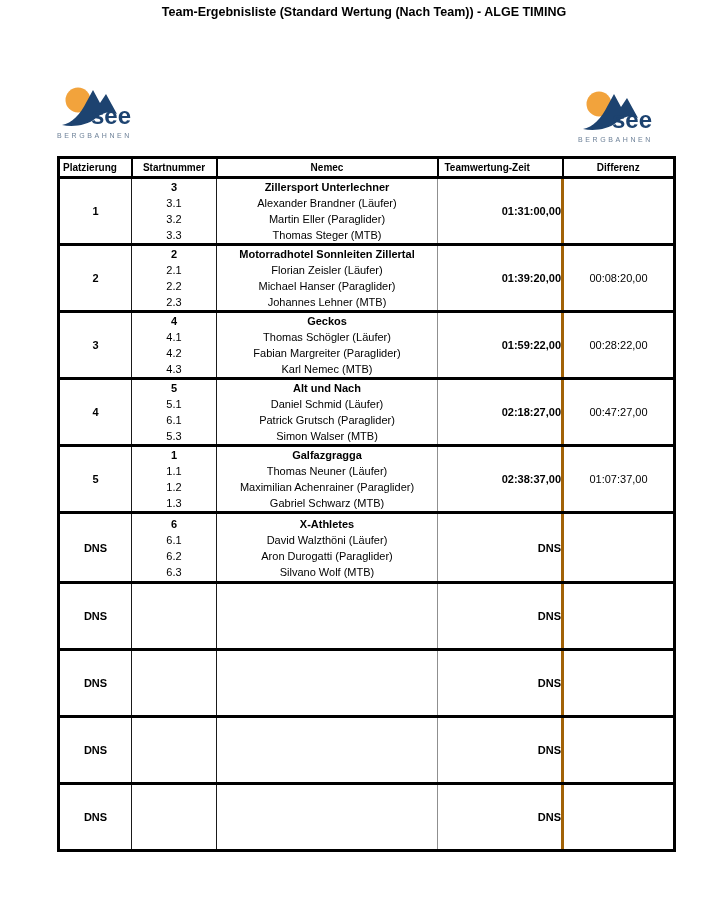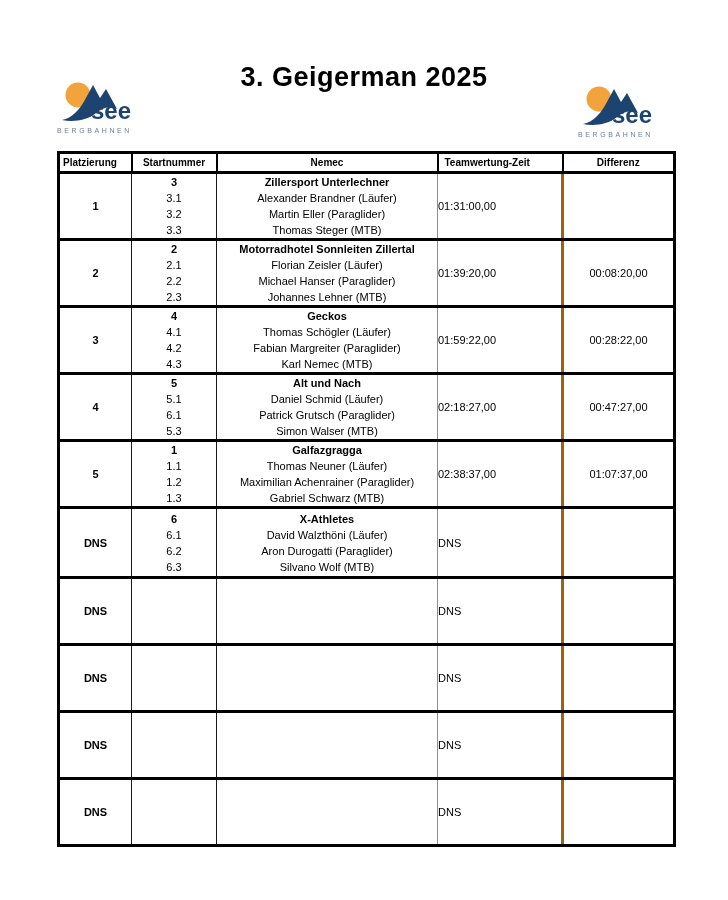--- a/index.html
+++ b/index.html
@@ -65,21 +65,21 @@
   tr.team-dns { height: 70px; }
   tr.empty { height: 67px; }
 
   td.c-platz {
     border-left: 3px solid #000;
     text-align: center;
     font-weight: bold;
   }
   td.c-start { border-left: 1px solid #1a1a1a; text-align: center; vertical-align: top; padding-top: 2px; }
   td.c-name  { border-left: 1px solid #1a1a1a; padding-left: 4px; vertical-align: top; padding-top: 2px; text-align: center; }
-  td.c-zeit  { border-left: 1px solid #8f8f8f; text-align: left; font-weight: normal; }
+  td.c-zeit  { border-left: 1px solid #8f8f8f; text-align: right; font-weight: bold; }
   td.c-diff  { border-left: 3px solid #a16207; border-right: 3px solid #000; text-align: center; }
 
   .line { line-height: 16px; height: 16px; white-space: nowrap; overflow: hidden; }
   .num-main { font-weight: bold; }
   .team-name { font-weight: bold; }
 
   .logo text.see-word { font-weight: bold; font-family: "Liberation Sans", sans-serif; }
   .logo text.berg-word { font-family: "Liberation Sans", sans-serif; }
 </style>
 </head>
@@ -94,21 +94,21 @@
     <text class="berg-word" x="1" y="55" font-size="7" letter-spacing="2.6" fill="#6E8299">BERGBAHNEN</text>
   </svg>
 
   <svg class="logo logo-right" viewBox="0 0 95 58">
     <circle cx="22" cy="17" r="12.5" fill="#F2A33C"></circle>
     <path d="M6 42 C16 40 24 32 31 18 L37 7 L44 20 L50 11 L61 31 C53 27 46 30 40 35 C31 43 16 44 6 42 Z" fill="#1D4370"></path>
     <text class="see-word" x="35" y="41" font-size="24" fill="#1D4370">see</text>
     <text class="berg-word" x="1" y="55" font-size="7" letter-spacing="2.6" fill="#6E8299">BERGBAHNEN</text>
   </svg>
 
-  <div class="page-title">3. Geigerman 2025</div>
+  <div class="page-sub2">Team-Ergebnisliste (Standard Wertung (Nach Team)) - ALGE TIMING</div>
 </div>
 
 <table class="results">
   <colgroup>
     <col style="width:73px">
       <col style="width:85px">
       <col style="width:221px">
       <col style="width:125px">
       <col style="width:112px">
   </colgroup>

